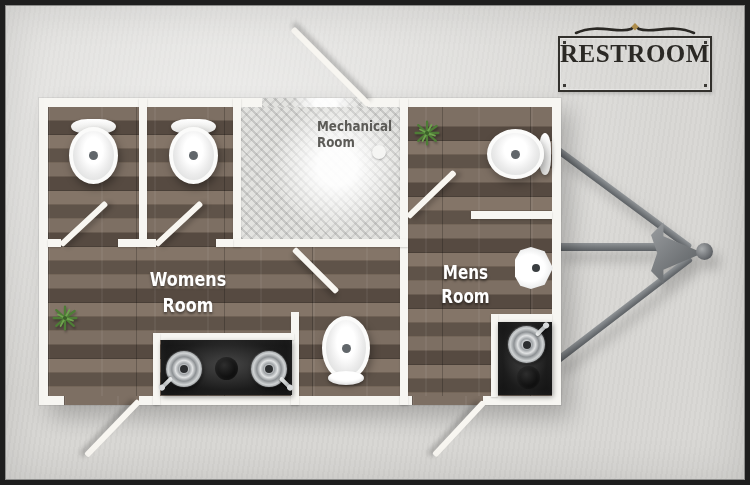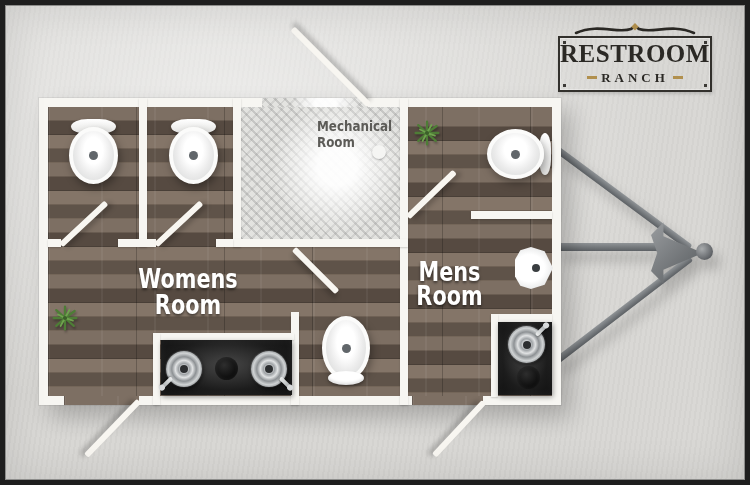--- a/index.html
+++ b/index.html
@@ -224,41 +224,38 @@
     <div class="door" style="left:255px;top:148px;width:61px;transform:rotate(45deg);"></div>
     <div class="door" style="left:369px;top:116px;width:65px;transform:rotate(-44deg);"></div>
     <div class="door" style="left:330px;top:4px;width:108px;transform:rotate(-135deg);"></div>
     <div class="door" style="left:100px;top:300px;width:76px;transform:rotate(134deg);"></div>
     <div class="door" style="left:445px;top:301px;width:73px;transform:rotate(133deg);"></div>
 
     <div class="label-mech">
       <span>Mechanical</span>
       <span>Room</span>
     </div>
-    <div class="label" style="left:84px;top:168px;width:130px;font-size:26px;line-height:26px;">
+    <div class="label" style="left:84px;top:168px;width:130px;font-size:20px;line-height:26px;">
       <span>Womens</span>
       <span>Room</span>
     </div>
-    <div class="label" style="left:358px;top:162px;width:105px;font-size:26px;line-height:24px;">
+    <div class="label" style="left:374px;top:162px;width:105px;font-size:19px;line-height:24px;">
       <span>Mens</span>
       <span>Room</span>
     </div>
   </div>
 
   <div class="logo">
     <svg class="flourish" viewBox="0 0 122 16">
       <path d="M2,11 C24,1 44,12 57,7 L61,4 L65,7 C78,12 98,1 120,11" fill="none" stroke="#2b2925" stroke-width="2.6" stroke-linecap="round"></path>
       <rect x="58.4" y="2.2" width="5.2" height="5.2" transform="rotate(45 61 4.8)" fill="#b1904e"></rect>
     </svg>
     <div class="plate">
       <div class="screw" style="left:3px;top:3px;"></div>
       <div class="screw" style="right:3px;top:3px;"></div>
       <div class="screw" style="left:3px;bottom:3px;"></div>
       <div class="screw" style="right:3px;bottom:3px;"></div>
       <div class="t1">Restroom</div>
-      <div>
-        <span class="tick"></span><span class="t2">Ranch</span><span class="tick"></span>
-      </div>
     </div>
   </div>
 
   <div class="frame"></div>
 </div>
 
 </body></html>

